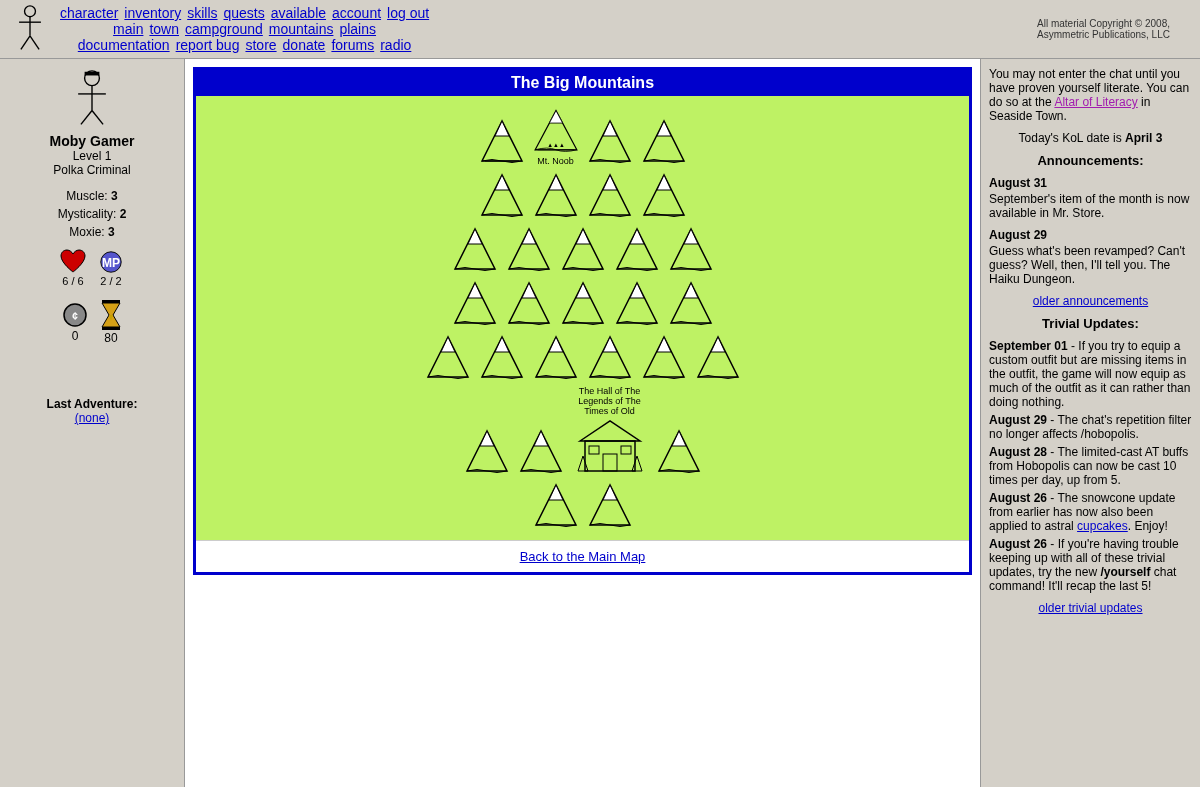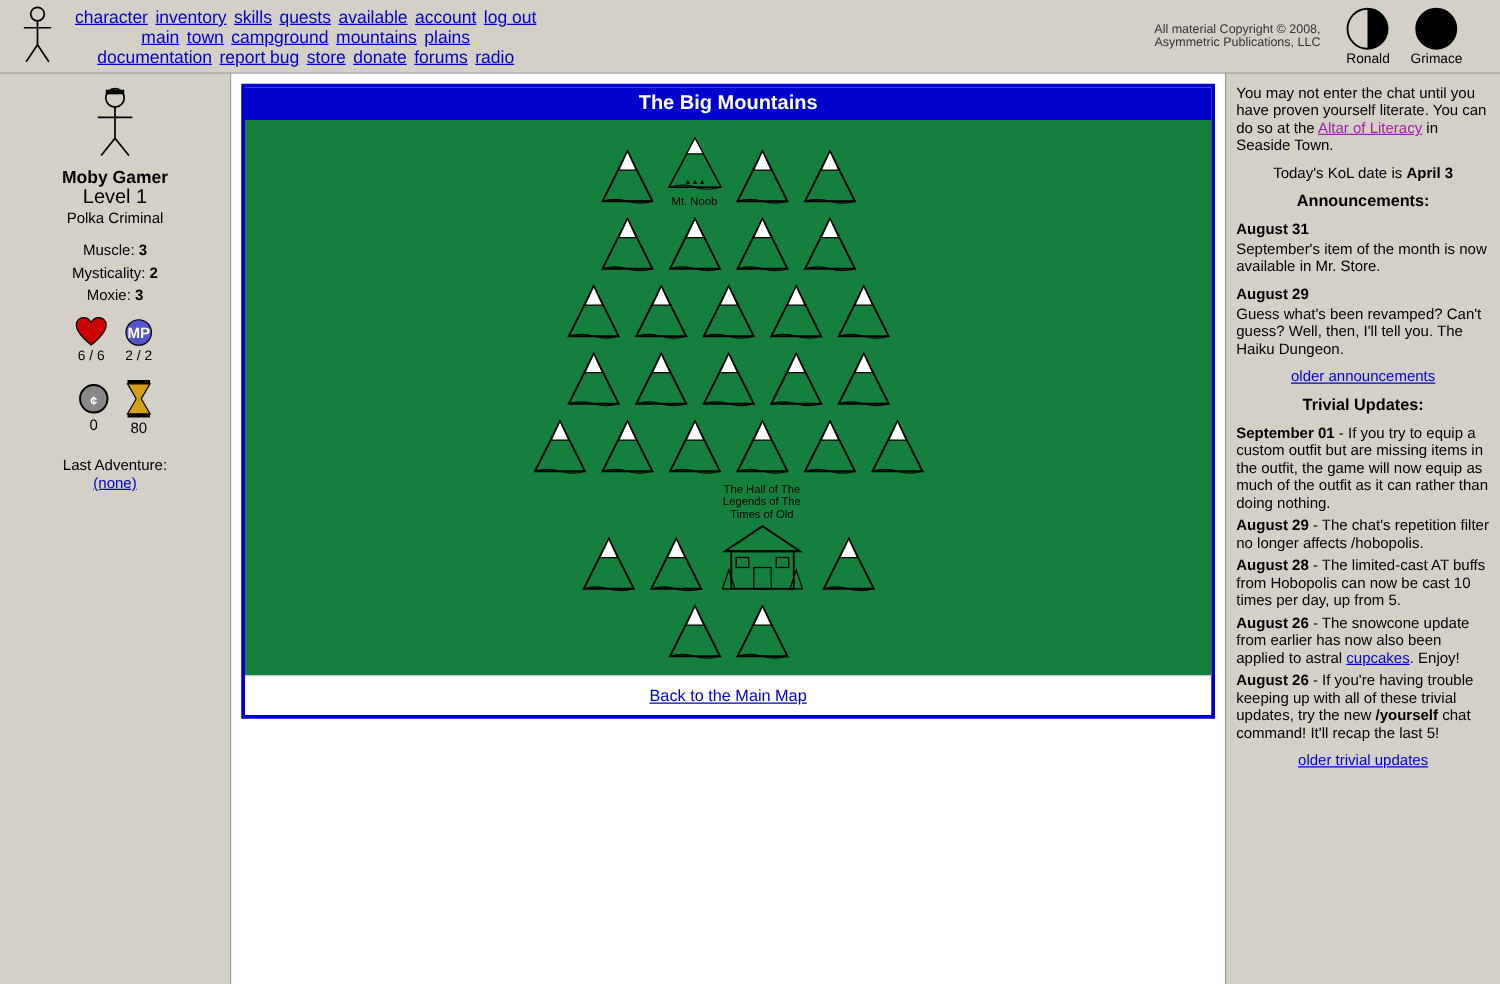--- a/index.html
+++ b/index.html
@@ -81,21 +81,21 @@
       height: 60px;
       margin-bottom: 4px;
     }
     .char-name {
       font-size: 14px;
       font-weight: bold;
       color: #000;
       text-align: center;
     }
     .char-level {
-      font-size: 16px;
+      font-size: 12px;
       text-align: center;
     }
     .char-class {
       font-size: 12px;
       text-align: center;
       margin-bottom: 10px;
     }
     .stat-row {
       font-size: 12px;
       text-align: center;
@@ -128,21 +128,22 @@
       display: flex;
       flex-direction: column;
       align-items: center;
     }
     .last-adventure {
       margin-top: 12px;
       text-align: center;
       font-size: 12px;
     }
     .last-adventure-label {
-      font-weight: normal;
+      font-weight: bold;
+      margin-top: 36px;
     }
     .last-adventure-val {
       color: #0000cc;
       text-decoration: underline;
       cursor: pointer;
     }
 
     
     #center-area {
       flex: 1;
@@ -160,21 +161,21 @@
       text-align: center;
       font-size: 16px;
       font-weight: bold;
       padding: 4px;
     }
     .map-grid {
       padding: 8px;
       display: flex;
       flex-direction: column;
       align-items: center;
-      background: #15803d;
+      background: #bef264;
     }
     .map-row {
       display: flex;
       justify-content: center;
       align-items: flex-end;
       gap: 4px;
       margin: 2px 0;
     }
     .mountain {
       display: flex;
@@ -326,37 +327,20 @@
       <a>report bug</a>
       <a>store</a>
       <a>donate</a>
       <a>forums</a>
       <a>radio</a>
     </div>
   </div>
   <div class="asymmetric-logo">
     <div class="copyright-text" style="white-space:pre-line;">All material Copyright © 2008,
 Asymmetric Publications, LLC</div>
-    <div style="display:flex; gap:16px;">
-      <div style="display:flex;flex-direction:column;align-items:center;">
-
-        <svg class="logo-icon" viewBox="0 0 36 36">
-          <circle cx="18" cy="18" r="16" fill="none" stroke="#000" stroke-width="1.5"></circle>
-          <path d="M18 2 A16 16 0 0 1 18 34 Z" fill="#000"></path>
-        </svg>
-        <div class="logo-label">Ronald</div>
-      </div>
-      <div style="display:flex;flex-direction:column;align-items:center;">
-
-        <svg class="logo-icon" viewBox="0 0 36 36">
-          <circle cx="18" cy="18" r="16" fill="#000" stroke="#000" stroke-width="1.5"></circle>
-        </svg>
-        <div class="logo-label">Grimace</div>
-      </div>
-    </div>
   </div>
 </div>
 
 <div id="main-layout">
 
   <div id="left-sidebar">
 
     <svg class="char-portrait" viewBox="0 0 50 65">
       <circle cx="25" cy="10" r="8" fill="none" stroke="#000" stroke-width="1.5"></circle>
       <line x1="25" y1="18" x2="25" y2="45" stroke="#000" stroke-width="1.5"></line>

